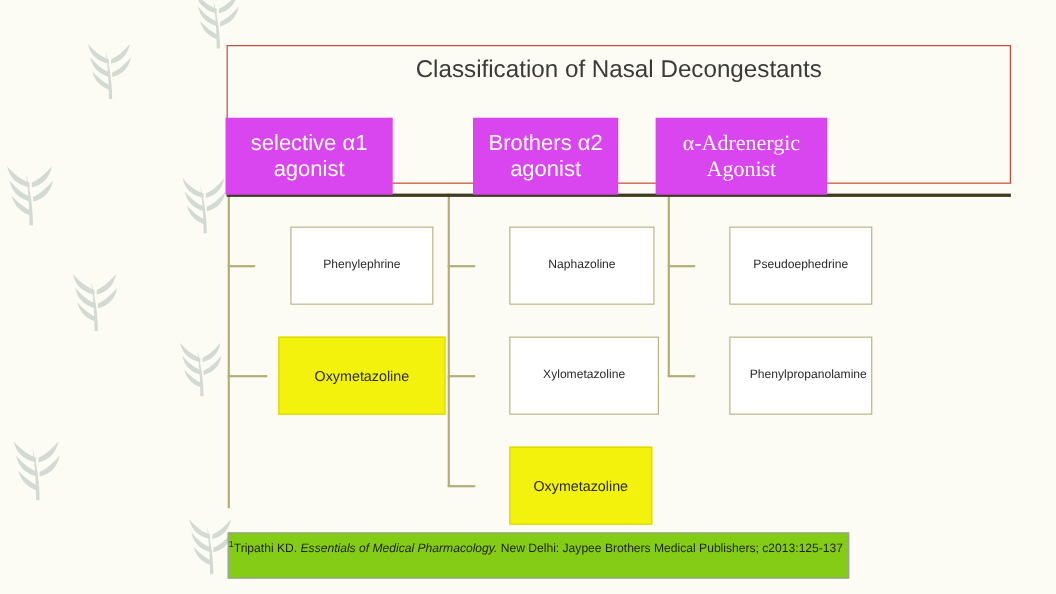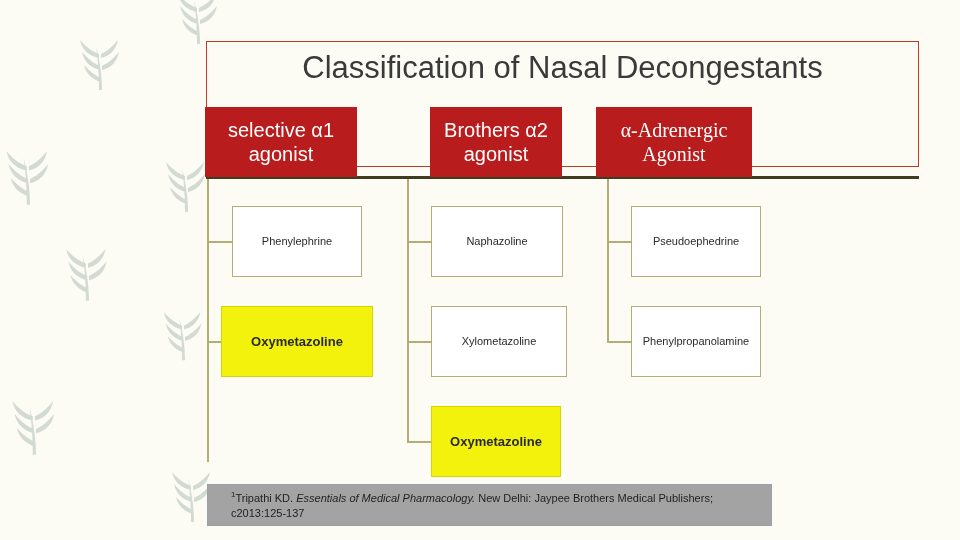--- a/index.html
+++ b/index.html
@@ -39,21 +39,21 @@
     border: 1px solid #c0392b;
     box-sizing: border-box;
     z-index: 1;
   }
   .title-text {
     position: absolute;
     left: 206px;
     top: 50px;
     width: 713px;
     text-align: center;
-    font-size: 31px;
+    font-size: 22px;
     color: #3a3a3a;
     font-family: "Liberation Sans", sans-serif;
     z-index: 3;
     white-space: nowrap;
   }
 
   
   .header-rule {
     position: absolute;
     left: 206px;
@@ -74,21 +74,21 @@
   .hline {
     position: absolute;
     height: 2px;
     background: #b3ad78;
     z-index: 1;
   }
 
   
   .hdr {
     position: absolute;
-    background: #b91c1c;
+    background: #d946ef;
     color: #ffffff;
     box-sizing: border-box;
     display: flex;
     align-items: center;
     justify-content: center;
     text-align: center;
     font-size: 20px;
     line-height: 1.2;
     z-index: 4;
     padding: 4px 6px;
@@ -102,39 +102,40 @@
     box-sizing: border-box;
     display: flex;
     align-items: center;
     justify-content: center;
     text-align: center;
     font-size: 11px;
     color: #2a2a2a;
     z-index: 4;
     padding: 20px 4px;
     line-height: 1.2;
+    margin-left: 32px;
   }
   .cell.highlight {
     background: #f2f20d;
     border-color: #d9d400;
-    font-weight: bold;
+    font-weight: normal;
     font-size: 13px;
   }
 
   
   .citation {
     position: absolute;
     left: 207px;
     top: 484px;
     width: 565px;
     height: 42px;
-    background: #a3a3a3;
+    background: #84cc16;
     border: 1px solid #9aa0a6;
     box-sizing: border-box;
-    padding: 5px 23px;
+    padding: 5px 0;
     font-size: 11px;
     color: #1f1f1f;
     line-height: 1.35;
     z-index: 4;
     font-family: "Liberation Sans", sans-serif;
   }
   .citation .ital {
     font-style: italic;
   }
   .citation sup {
@@ -268,19 +269,19 @@
 <div class="cell" style="left:431px; top:306px; width:136px; height:71px;">
   <span>Xylometazoline</span>
 </div>
 <div class="cell highlight" style="left:431px; top:406px; width:130px; height:71px;">
   <span>Oxymetazoline</span>
 </div>
 
 <div class="cell" style="left:631px; top:206px; width:130px; height:71px;text-align:right;">
   <span>Pseudoephedrine</span>
 </div>
-<div class="cell" style="left:631px; top:306px; width:130px; height:71px;">
+<div class="cell" style="left:631px; top:306px; width:130px; height:71px;justify-content:flex-end;">
   <span>Phenylpropanolamine</span>
 </div>
 
 <div class="citation">
   <sup>1</sup><span>Tripathi KD. </span><span class="ital">Essentials of Medical Pharmacology.</span><span> New Delhi: Jaypee Brothers Medical Publishers; c2013:125-137</span>
 </div>
 
 </body></html>

